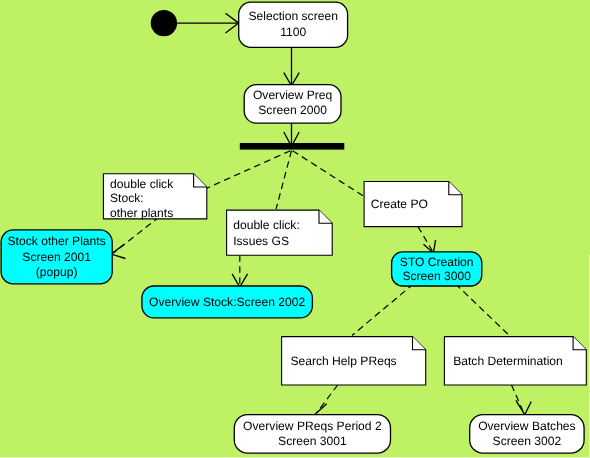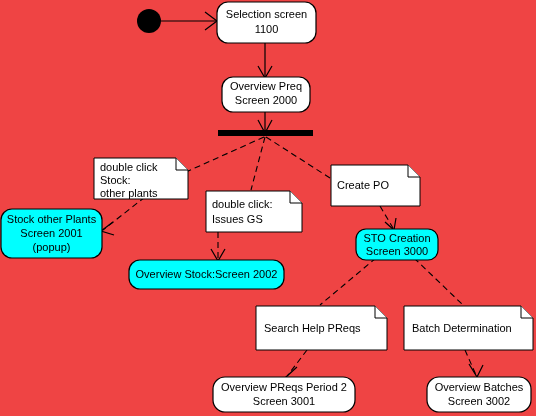--- a/index.html
+++ b/index.html
@@ -10,21 +10,21 @@
   body {
     width: 536px;
     height: 416px;
     overflow: hidden;
     font-family: "Liberation Sans", sans-serif;
   }
   #diagram-root {
     position: relative;
     width: 536px;
     height: 416px;
-    background: #ef4444;
+    background: #bef264;
   }
   svg#diagram-svg {
     display: block;
     width: 536px;
     height: 416px;
   }
   .node-label {
     font-family: "Liberation Sans", sans-serif;
     font-size: 11px;
     fill: #000000;

